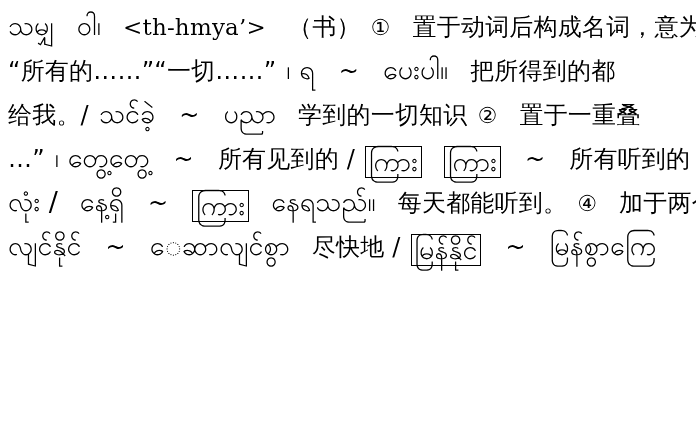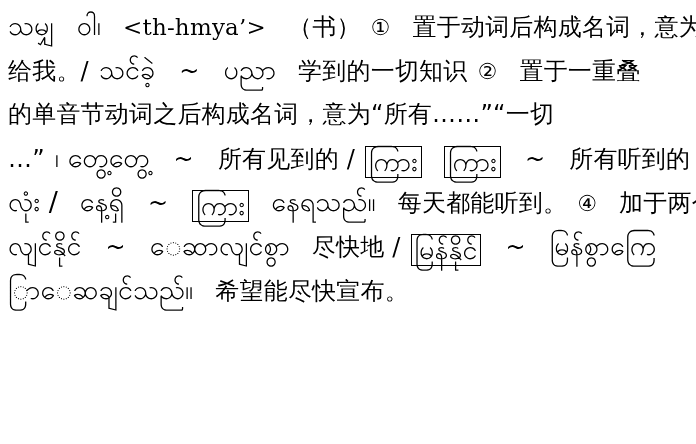--- a/index.html
+++ b/index.html
@@ -76,21 +76,20 @@
       repeating-linear-gradient(0deg, rgba(0,0,0,0.018) 0px, rgba(0,0,0,0.018) 1px, rgba(255,255,255,0) 1px, rgba(255,255,255,0) 3px);
     opacity: 0.7;
   }
 </style>
 </head>
 <body>
 
 <div id="page">
   <div class="entry">
       <div class="line"><span class="mm">သမျှ</span><span class="sp-wide"></span><span class="mm">ဝါ၊</span><span class="sp-wide"></span><span class="lat">&lt;th-hmya’&gt;</span><span class="sp-wide"></span><span class="cn">（书）</span><span class="sp"></span><span class="num">①</span><span class="sp-wide"></span><span class="cn">置于动词后构成名词，意为</span><span class="sp"></span></div>
+      <div class="line"><span class="cn">“所有的……”“一切……”</span><span class="sp"></span><span class="mm">၊ ရ</span><span class="sp-wide"></span><span class="tilde">~</span><span class="sp-wide"></span><span class="mm">ပေးပါ။</span><span class="sp-wide"></span><span class="cn">把所得到的都</span><span class="sp"></span></div>
       <div class="line"><span class="cn">给我。/</span><span class="sp"></span><span class="mm">သင်ခဲ့</span><span class="sp-wide"></span><span class="tilde">~</span><span class="sp-wide"></span><span class="mm">ပညာ</span><span class="sp-wide"></span><span class="cn">学到的一切知识</span><span class="sp"></span><span class="num">②</span><span class="sp-wide"></span><span class="cn">置于一重叠</span><span class="sp"></span></div>
-      <div class="line"><span class="cn">的单音节动词之后构成名词，意为“所有……”“一切</span><span class="sp"></span></div>
       <div class="line"><span class="cn">…”</span><span class="sp"></span><span class="mm">၊ တွေ့တွေ့</span><span class="sp-wide"></span><span class="tilde">~</span><span class="sp-wide"></span><span class="cn">所有见到的 /</span><span class="sp"></span><span class="mm boxed">ကြား</span><span class="sp-wide"></span><span class="mm boxed">ကြား</span><span class="sp-wide"></span><span class="tilde">~</span><span class="sp-wide"></span><span class="cn">所有听到的</span><span class="sp"></span><span class="sp-wide"></span></div>
       <div class="line"><span class="mm">လုံး /</span><span class="sp-wide"></span><span class="mm">နေ့ရှိ</span><span class="sp-wide"></span><span class="tilde">~</span><span class="sp-wide"></span><span class="mm boxed">ကြား</span><span class="sp-wide"></span><span class="mm">နေရသည်။</span><span class="sp-wide"></span><span class="cn">每天都能听到。</span><span class="sp"></span><span class="num">④</span><span class="sp-wide"></span><span class="cn">加于两个</span><span class="sp"></span></div>
       <div class="line"><span class="mm">လျင်နိုင်</span><span class="sp-wide"></span><span class="tilde">~</span><span class="sp-wide"></span><span class="mm">ေဆာလျင်စွာ</span><span class="sp-wide"></span><span class="cn">尽快地 /</span><span class="sp"></span><span class="mm boxed">မြန်နိုင်</span><span class="sp-wide"></span><span class="tilde">~</span><span class="sp-wide"></span><span class="mm">မြန်စွာကြေ</span><span class="sp-wide"></span></div>
-      <div class="line"><span class="mm">ြာေဆချင်သည်။</span><span class="sp-wide"></span><span class="cn">希望能尽快宣布。</span><span class="sp"></span></div>
     </div>
   <div id="grain"></div>
 </div>
 
 </body></html>

